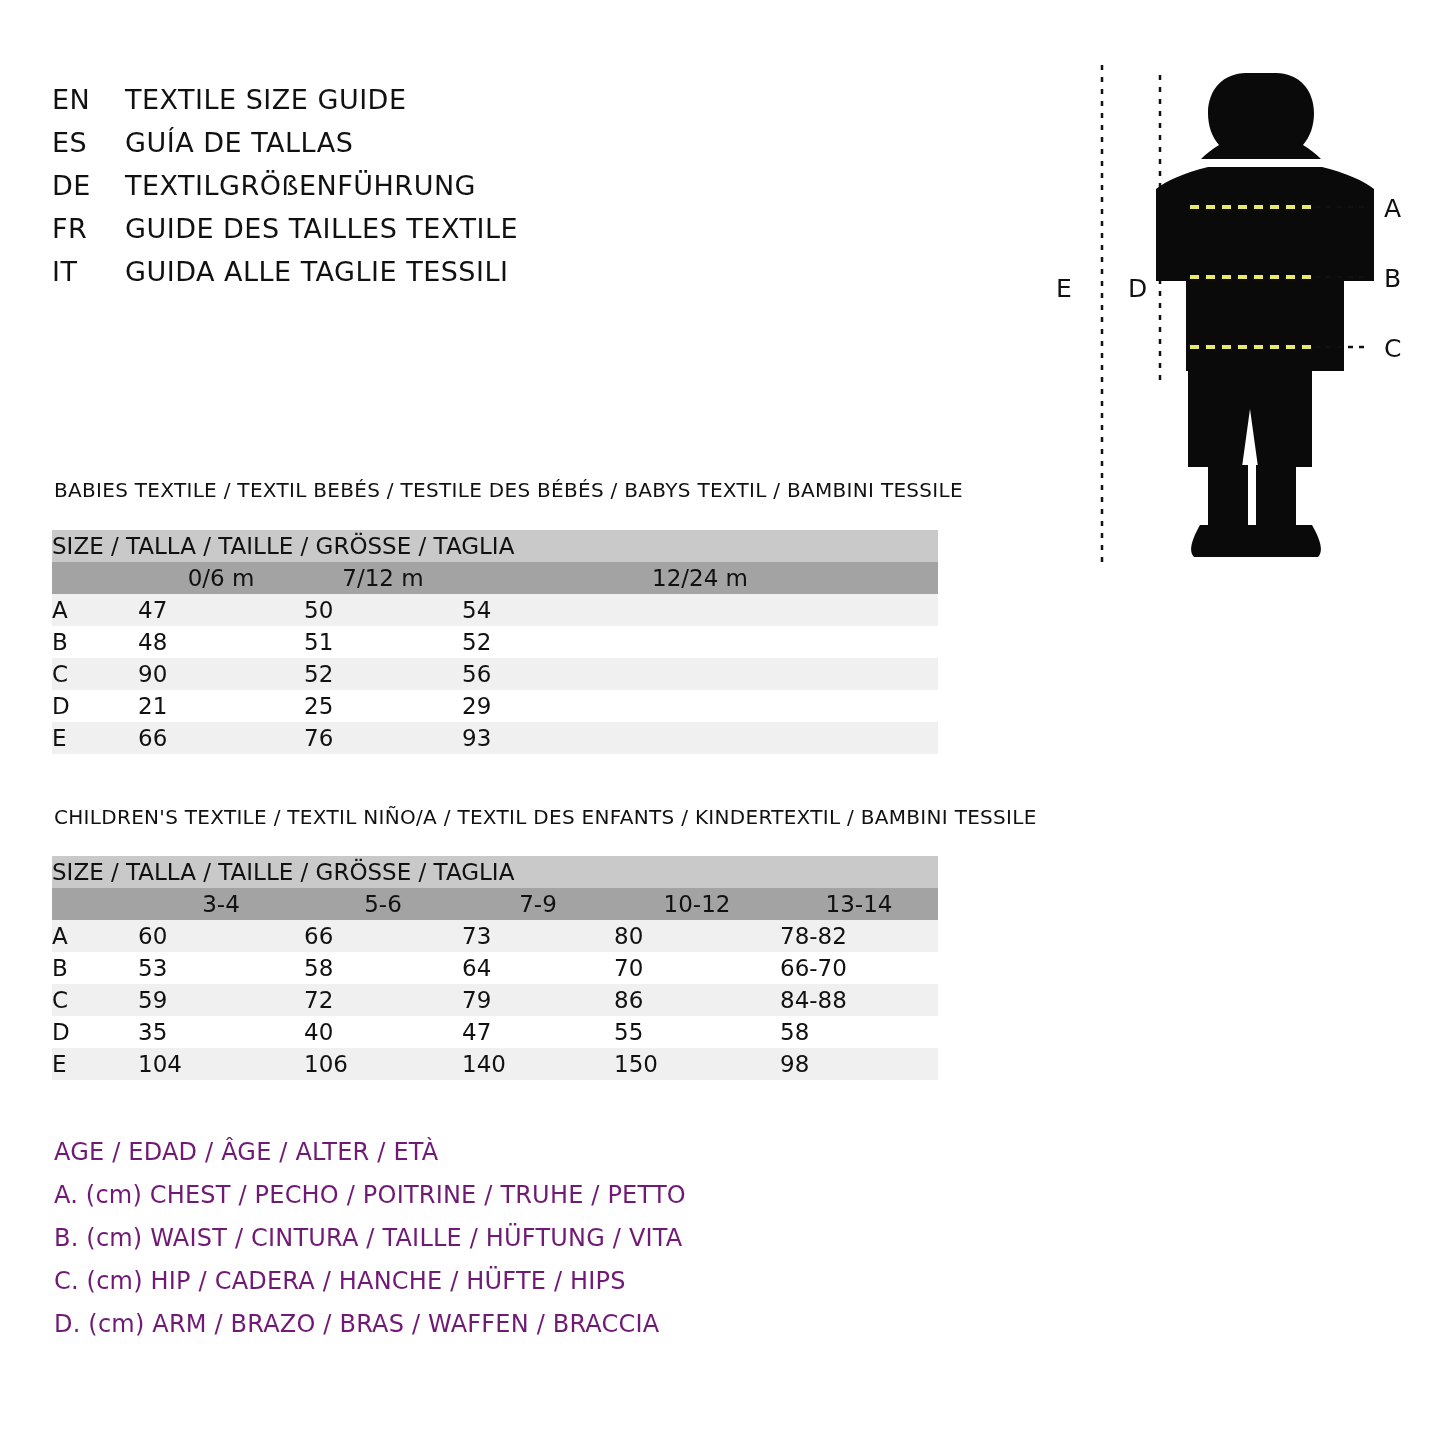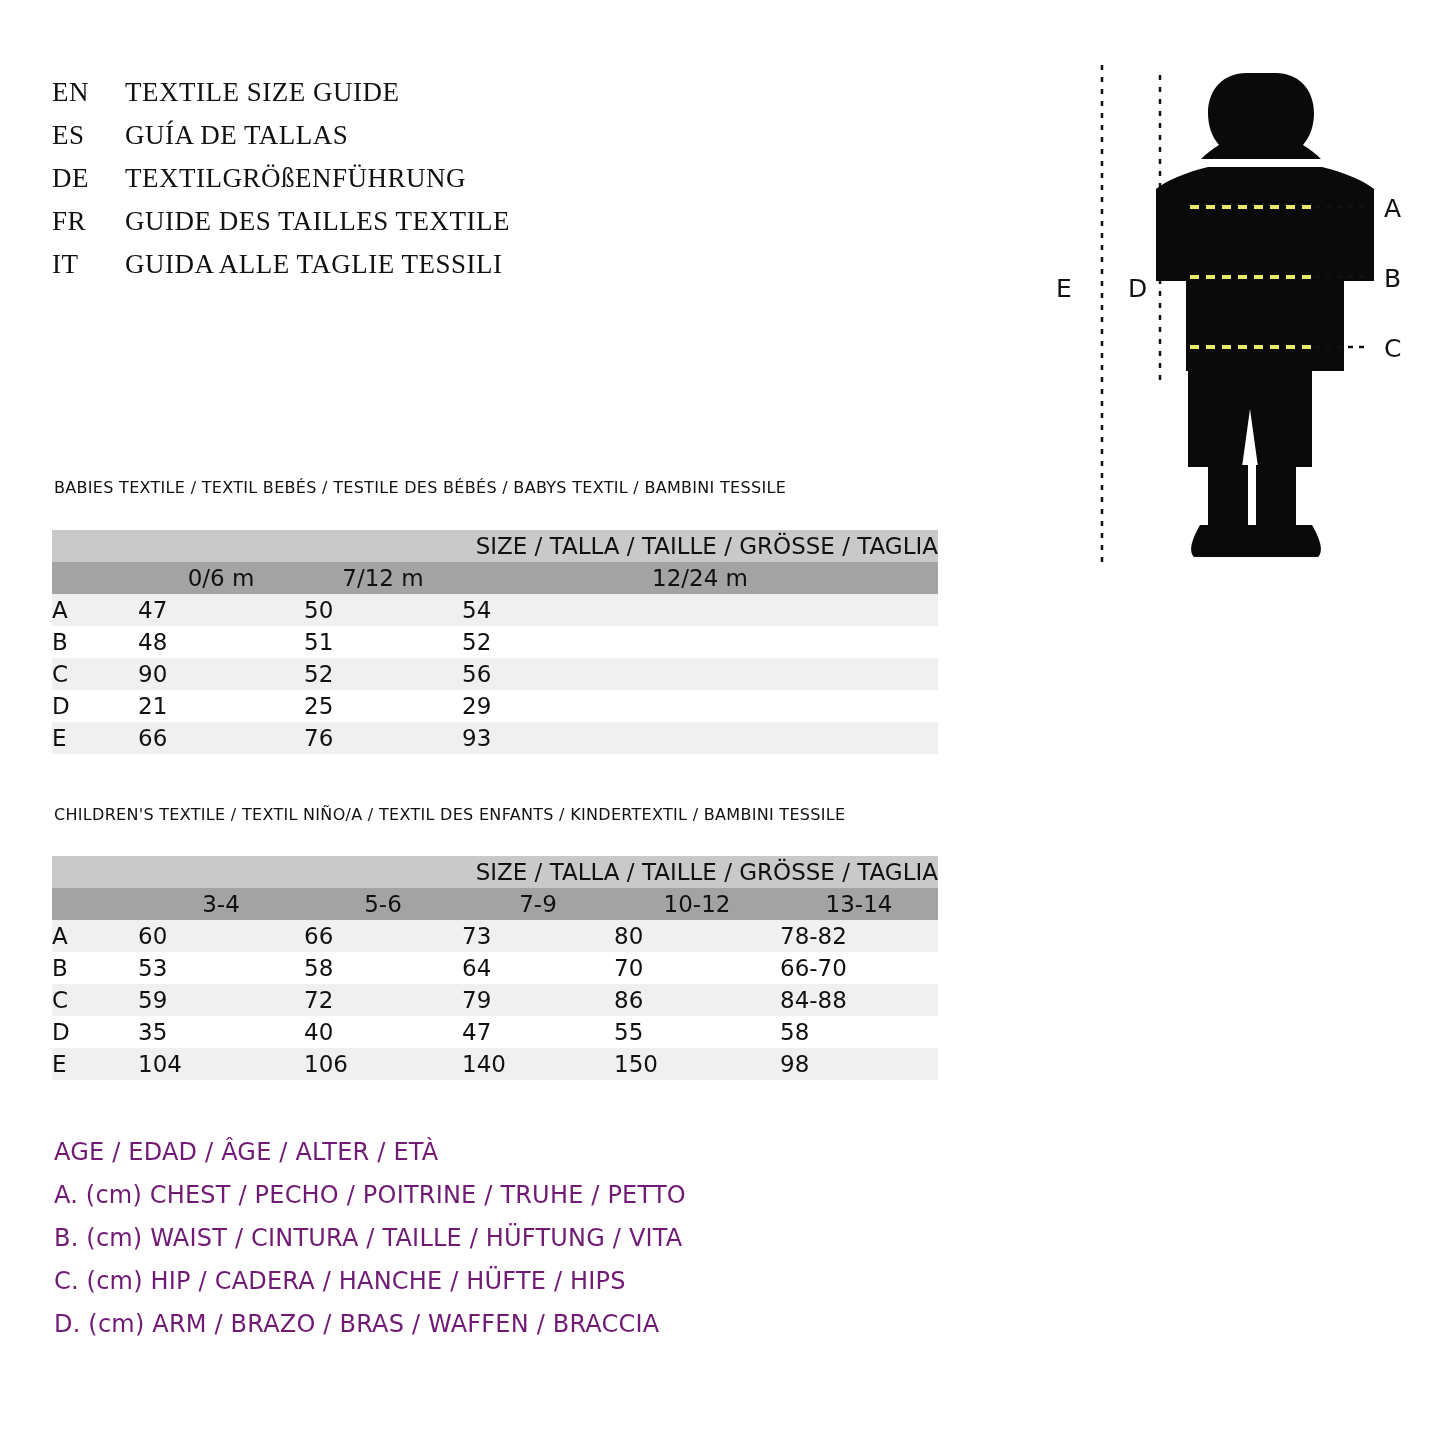--- a/index.html
+++ b/index.html
@@ -20,23 +20,22 @@
     position: relative;
     width: 1445px;
     height: 1445px;
     padding: 0;
   }
 
   
   .lang-block {
     position: absolute;
     left: 52px;
-    top: 77px;
+    top: 84px;
     width: 700px;
-    font-family: Liberation Serif, serif;
   }
   .lang-row {
     display: flex;
     align-items: baseline;
     height: 43px;
     font-size: 27px;
     letter-spacing: 0.5px;
     color: #111;
   }
   .lang-code {
@@ -52,21 +51,21 @@
     position: absolute;
     left: 1040px;
     top: 55px;
     width: 380px;
     height: 520px;
   }
   .figure svg { display: block; }
 
   
   .section-title {
-    font-size: 16px;
+    font-size: 20px;
     letter-spacing: 0.3px;
     color: #111;
   }
   #babies-title { position: absolute; left: 54px; top: 478px; }
   #children-title { position: absolute; left: 54px; top: 805px; }
 
   
   table.size-table {
     border-collapse: collapse;
     table-layout: fixed;
@@ -78,21 +77,21 @@
     margin: 0;
     font-weight: normal;
     height: 32px;
     vertical-align: middle;
   }
   .hdr-row td {
     background: #c9c9c9;
     font-size: 23px;
     height: 36px;
     padding-left: 8px;
-    text-align: right;
+    text-align: left;
   }
   .subhdr-row td { background: #a3a3a3; height: 36px; text-align: center; }
   .row-shade td { background: #f0f0f0; }
   .row-white td { background: #ffffff; }
   .lbl-cell {
     width: 40px;
     padding-left: 8px;
     text-align: left;
   }
   .val-cell { text-align: left; }

